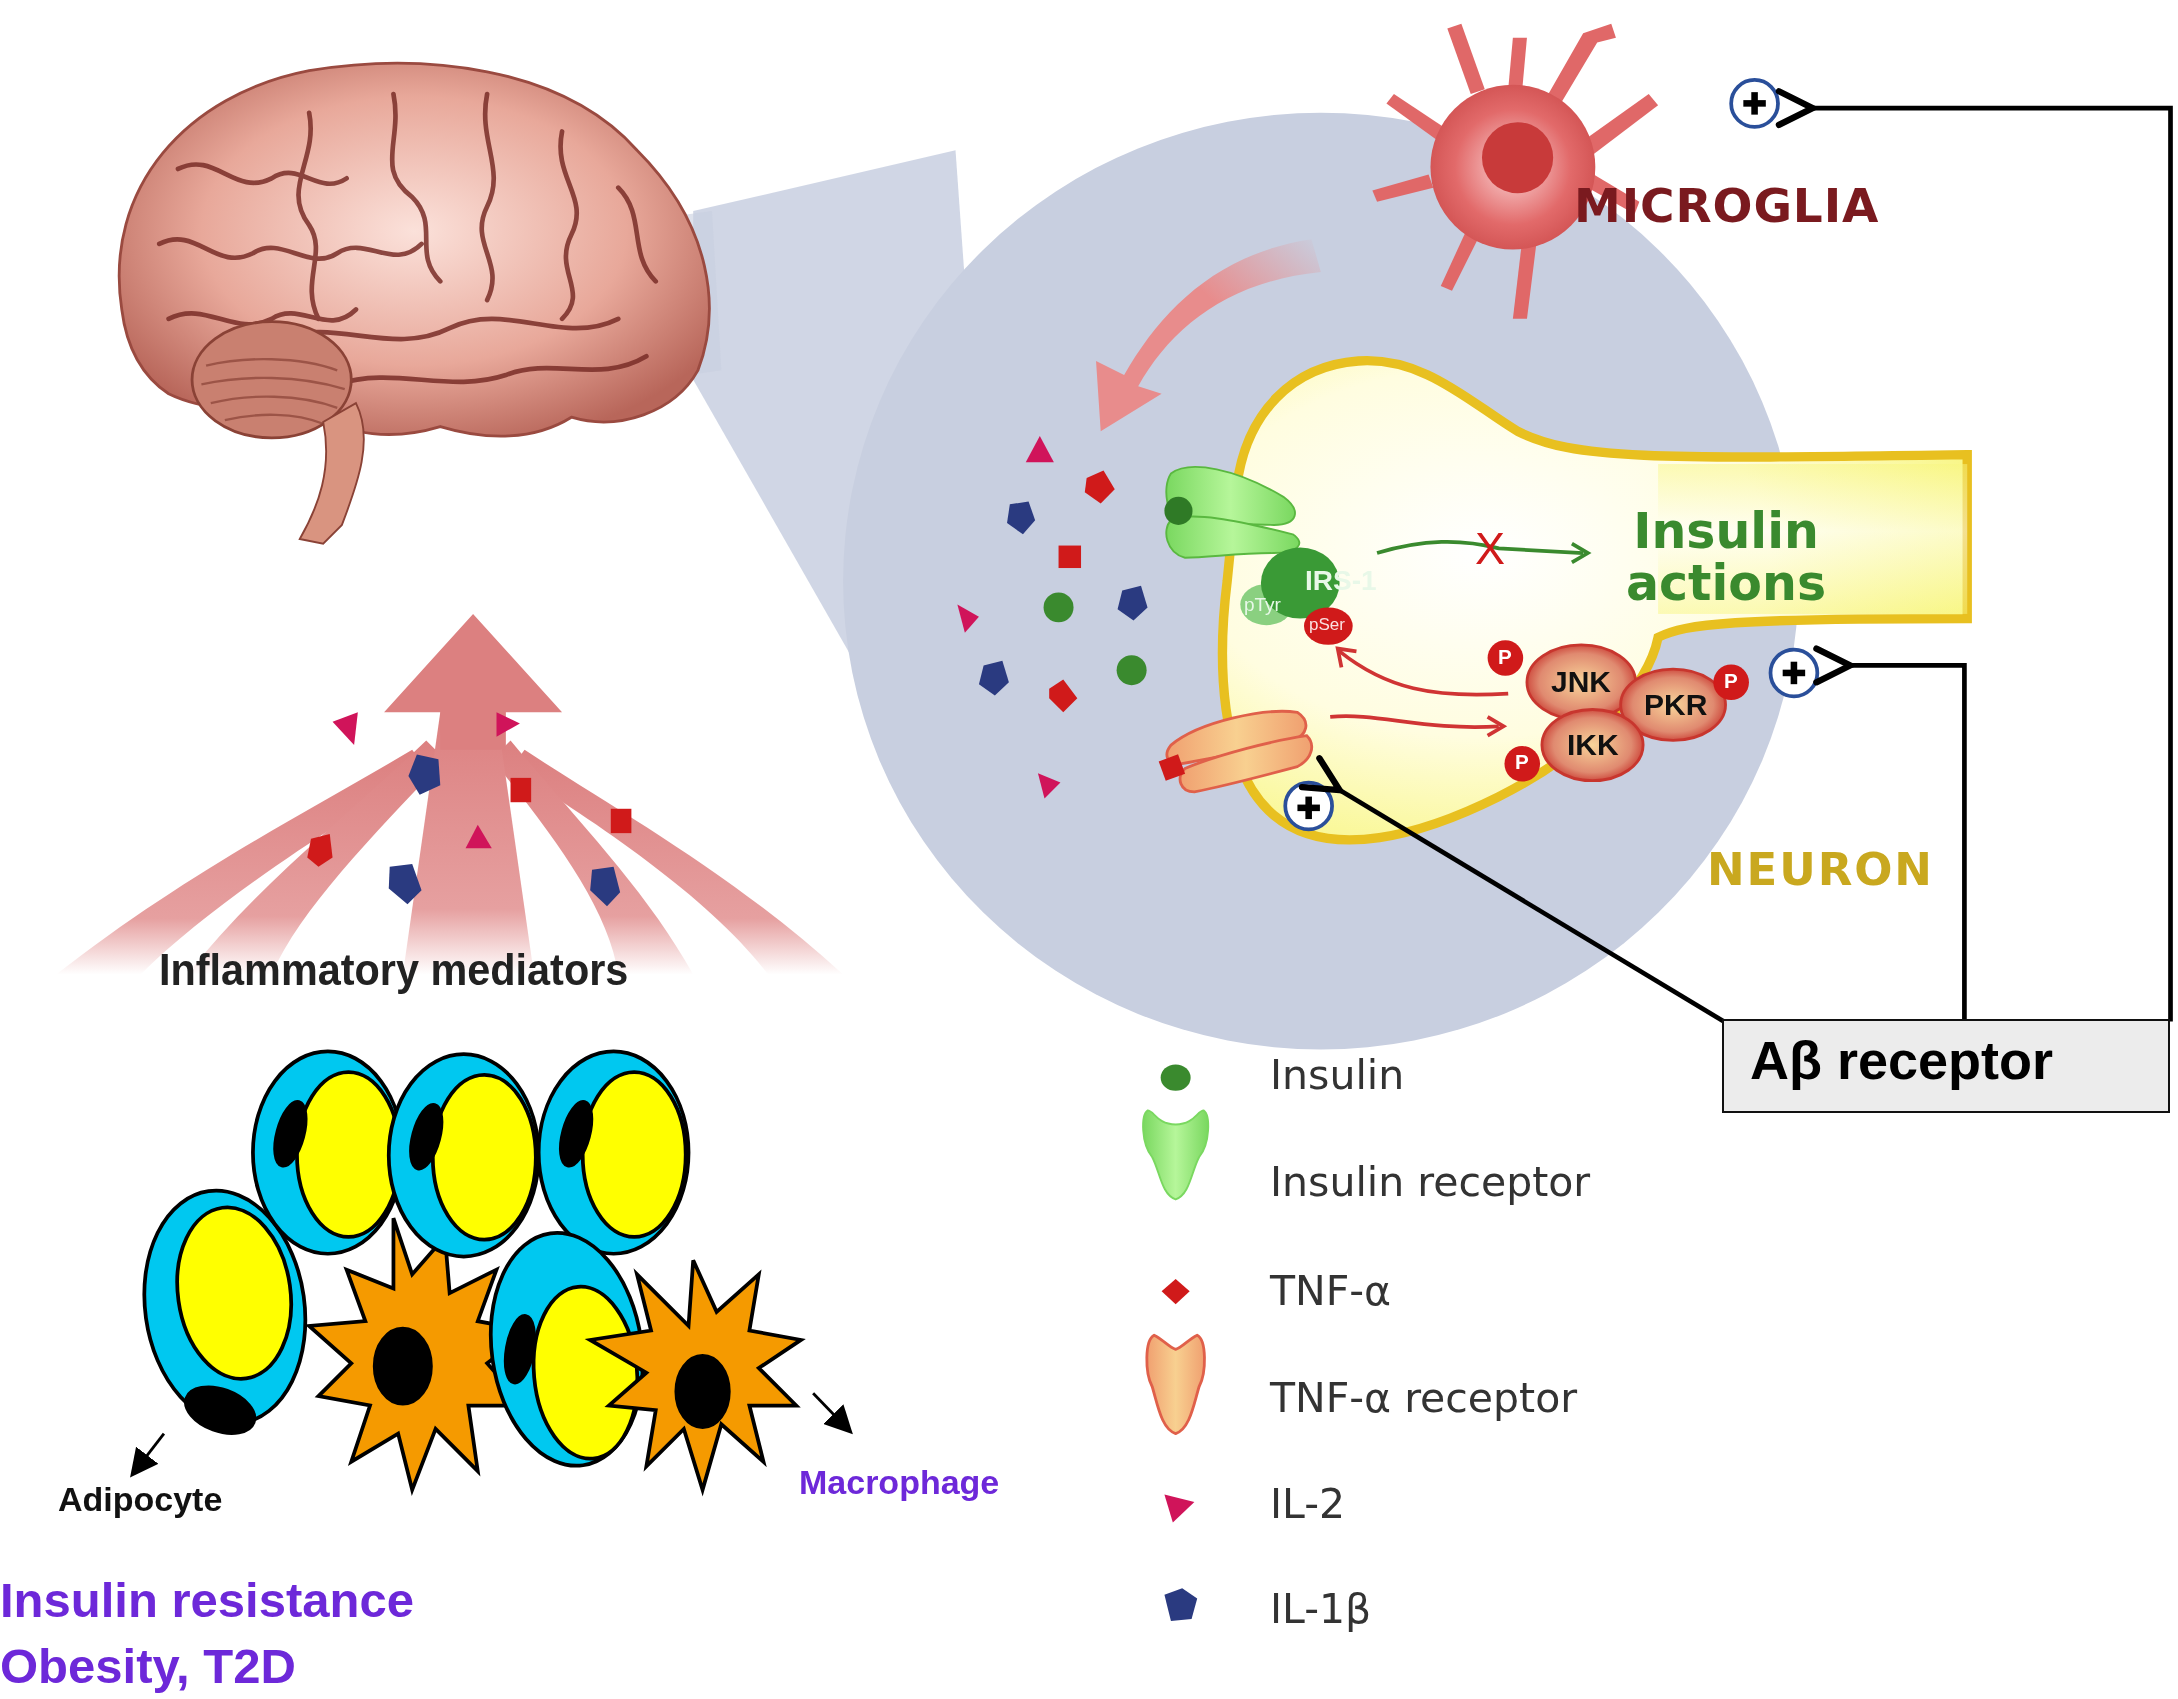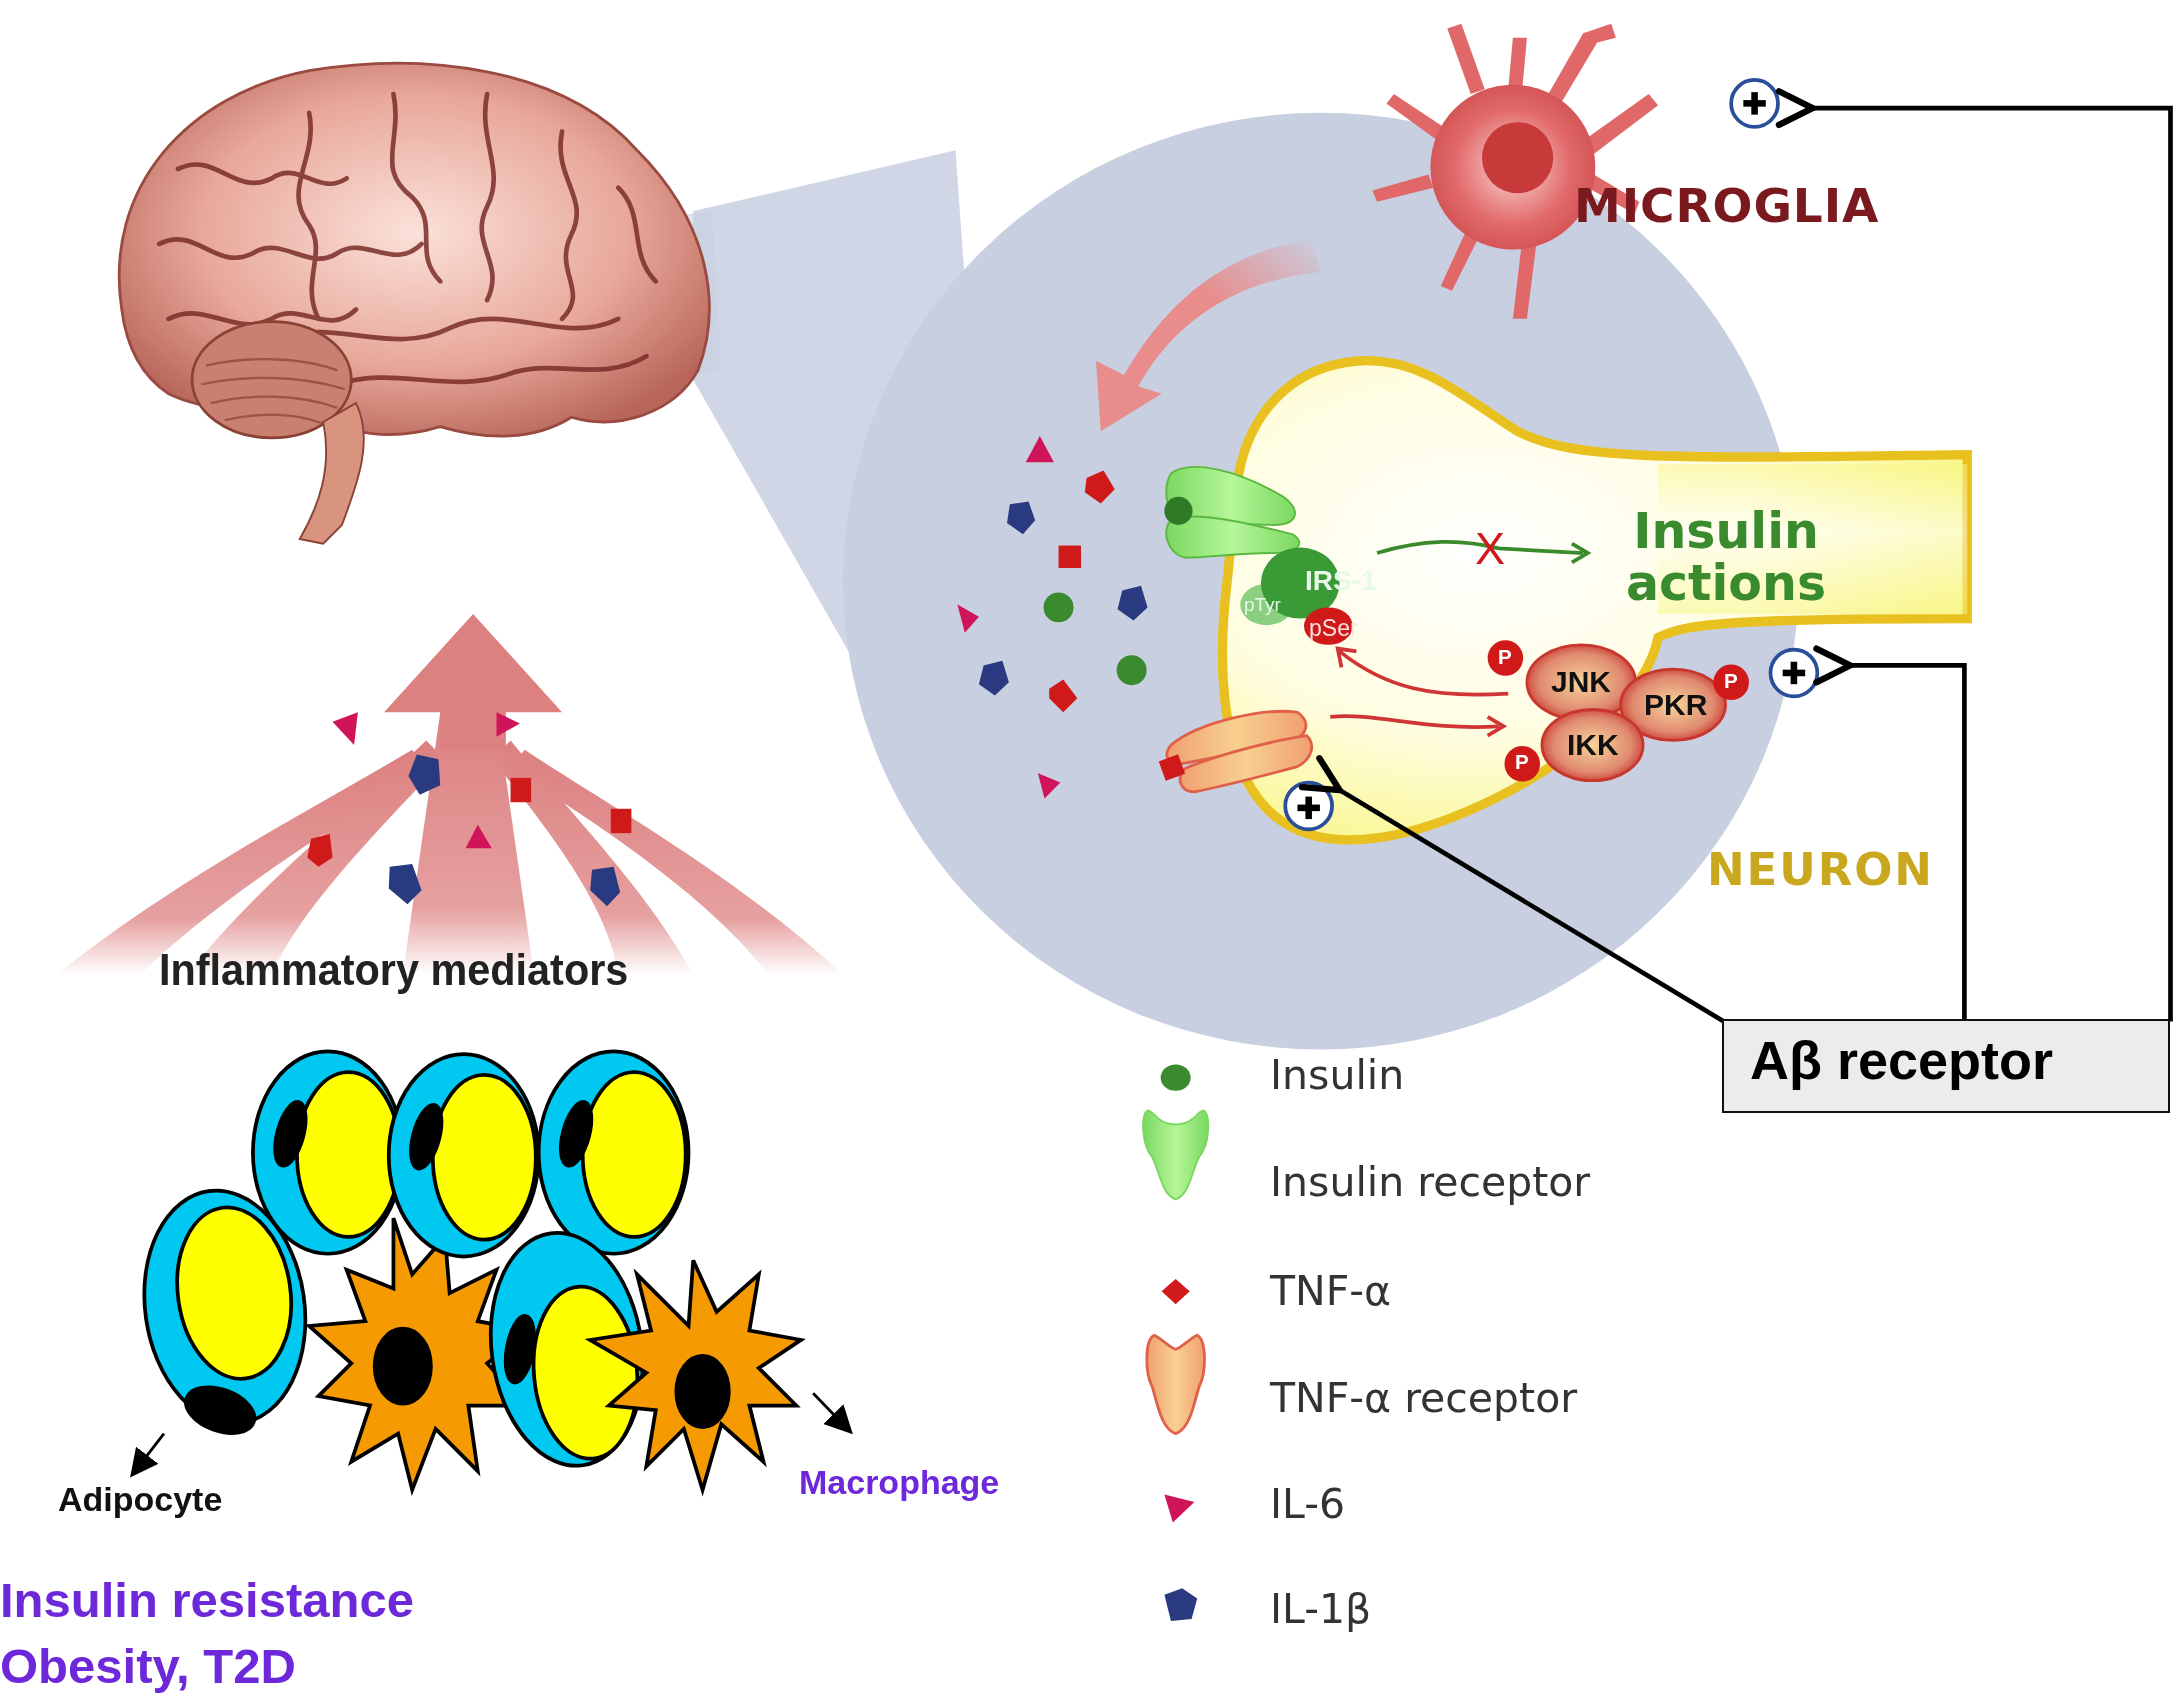--- a/index.html
+++ b/index.html
@@ -264,40 +264,40 @@
 
 <div class="lbl ins-actions">
   <div>Insulin</div>
   <div>actions</div>
 </div>
 
 <div class="node-text" style="left:1475px; top:523px; font-size:45px; color:#d01a1a; font-weight:normal;">X</div>
 
 <div class="node-text" style="left:1265px; top:565px; font-size:28px; color:#e8f8e8;margin-left:40px;">IRS-1</div>
 <div class="node-text" style="left:1244px; top:594px; font-size:19px; color:#e8f8e8; font-weight:normal;">pTyr</div>
-<div class="node-text" style="left:1309px; top:615px; font-size:23px; color:#fbe0e0; font-weight:normal;">pSer</div>
+<div class="node-text" style="left:1309px; top:615px; font-size:17px; color:#fbe0e0; font-weight:normal;">pSer</div>
 
 <div class="node-text" style="left:1551px; top:665px; font-size:30px; color:#111;">JNK</div>
 <div class="node-text" style="left:1644px; top:688px; font-size:30px; color:#111;">PKR</div>
 <div class="node-text" style="left:1567px; top:728px; font-size:30px; color:#111;">IKK</div>
 <div class="node-text" style="left:1498px; top:645px; font-size:20.6px; color:#fff;">P</div>
 <div class="node-text" style="left:1724px; top:669px; font-size:20.6px; color:#fff;">P</div>
 <div class="node-text" style="left:1515px; top:750px; font-size:20.6px; color:#fff;">P</div>
 
 <div class="lbl infl-label">Inflammatory mediators</div>
 
 <div class="ab-box"></div>
 <div class="ab-text">Aβ receptor</div>
 
 <div>
   <div class="legend-text" style="top:1051px;">Insulin</div>
   <div class="legend-text" style="top:1158px;">Insulin receptor</div>
   <div class="legend-text" style="top:1267px;">TNF-α</div>
   <div class="legend-text" style="top:1374px;">TNF-α receptor</div>
-  <div class="legend-text" style="top:1480px;">IL-6</div>
+  <div class="legend-text" style="top:1480px;">IL-2</div>
   <div class="legend-text" style="top:1585px;">IL-1β</div>
 </div>
 
 <div class="lbl adipo-label">Adipocyte</div>
 <div class="lbl macro-label">Macrophage</div>
 <div class="lbl ir-title" style="top:1572px;">Insulin resistance</div>
 <div class="lbl ir-title" style="top:1638px;">Obesity, T2D</div>
 
 
 </body></html>

